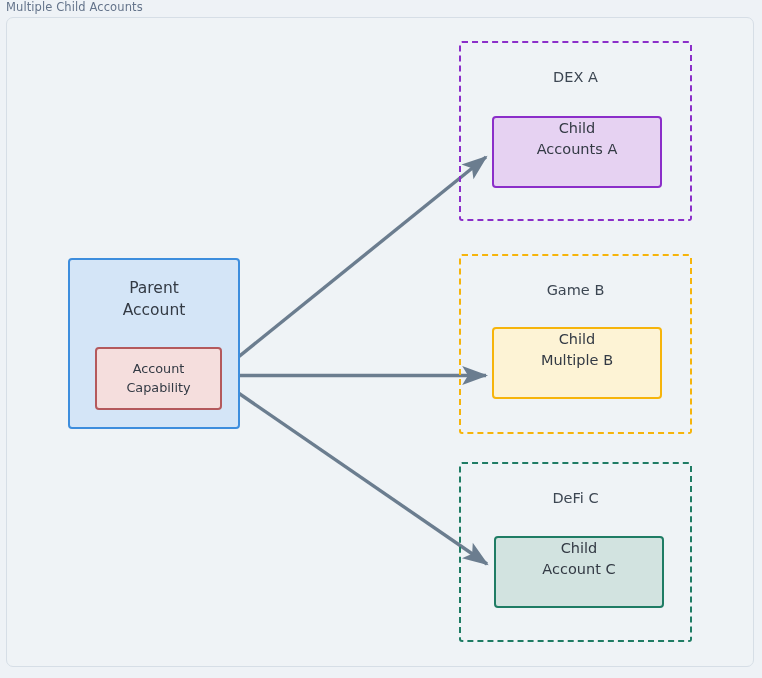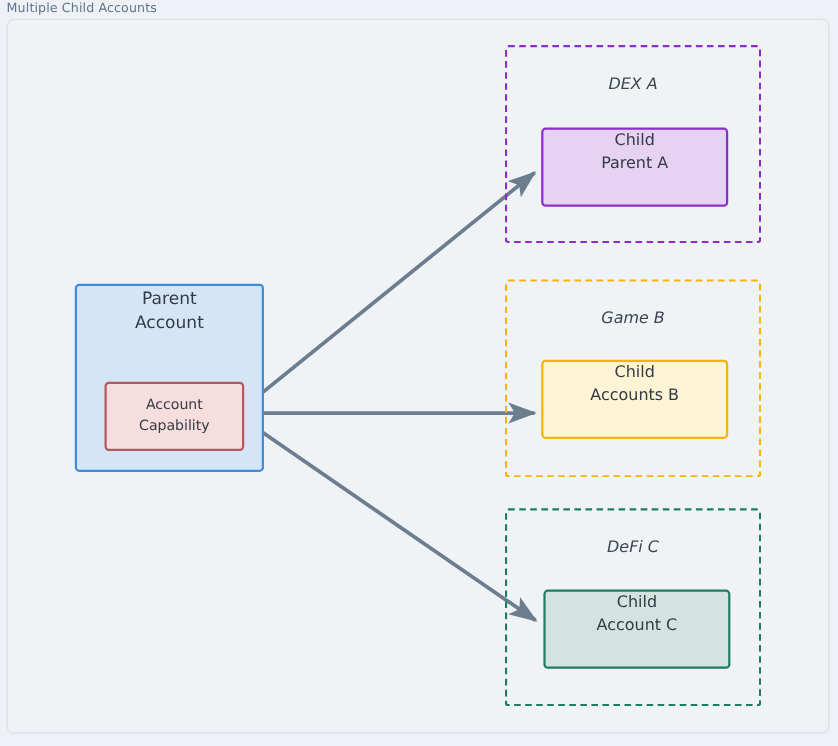--- a/index.html
+++ b/index.html
@@ -60,20 +60,21 @@
   #parent-account {
     left: 68px;
     top: 258px;
     width: 172px;
     height: 171px;
     background: #d4e5f7;
     border: 2px solid #3d8ddd;
     border-radius: 4px;
     align-items: center;
     justify-content: flex-start;
+    padding-top: 17px;
   }
   #parent-account .node-label {
     font-size: 15.5px;
     color: #333a44;
     line-height: 1.42;
   }
 
   #account-capability {
     position: absolute;
     left: 25px;
@@ -105,21 +106,20 @@
     background: transparent;
   }
   .group-label {
     position: absolute;
     left: 0;
     right: 0;
     top: 26px;
     text-align: center;
     font-size: 14.5px;
     color: #3c4652;
-    font-style: italic;
   }
   .child-box {
     position: absolute;
     box-sizing: border-box;
     border-width: 2px;
     border-style: solid;
     border-radius: 4px;
     display: flex;
     align-items: flex-start;
     justify-content: center;
@@ -172,31 +172,31 @@
     </div>
   </div>
 </div>
 
 <div class="group-box" id="group-dex-a">
   <div class="group-label">DEX A</div>
 </div>
 <div class="child-box" id="child-account-a">
   <div class="node-label">
     <span>Child</span><br>
-    <span>Parent A</span>
+    <span>Accounts A</span>
   </div>
 </div>
 
 <div class="group-box" id="group-defi-b">
   <div class="group-label">Game B</div>
 </div>
 <div class="child-box" id="child-account-b">
   <div class="node-label">
     <span>Child</span><br>
-    <span>Accounts B</span>
+    <span>Multiple B</span>
   </div>
 </div>
 
 <div class="group-box" id="group-game-c">
   <div class="group-label">DeFi C</div>
 </div>
 <div class="child-box" id="child-account-c">
   <div class="node-label">
     <span>Child</span><br>
     <span>Account C</span>

